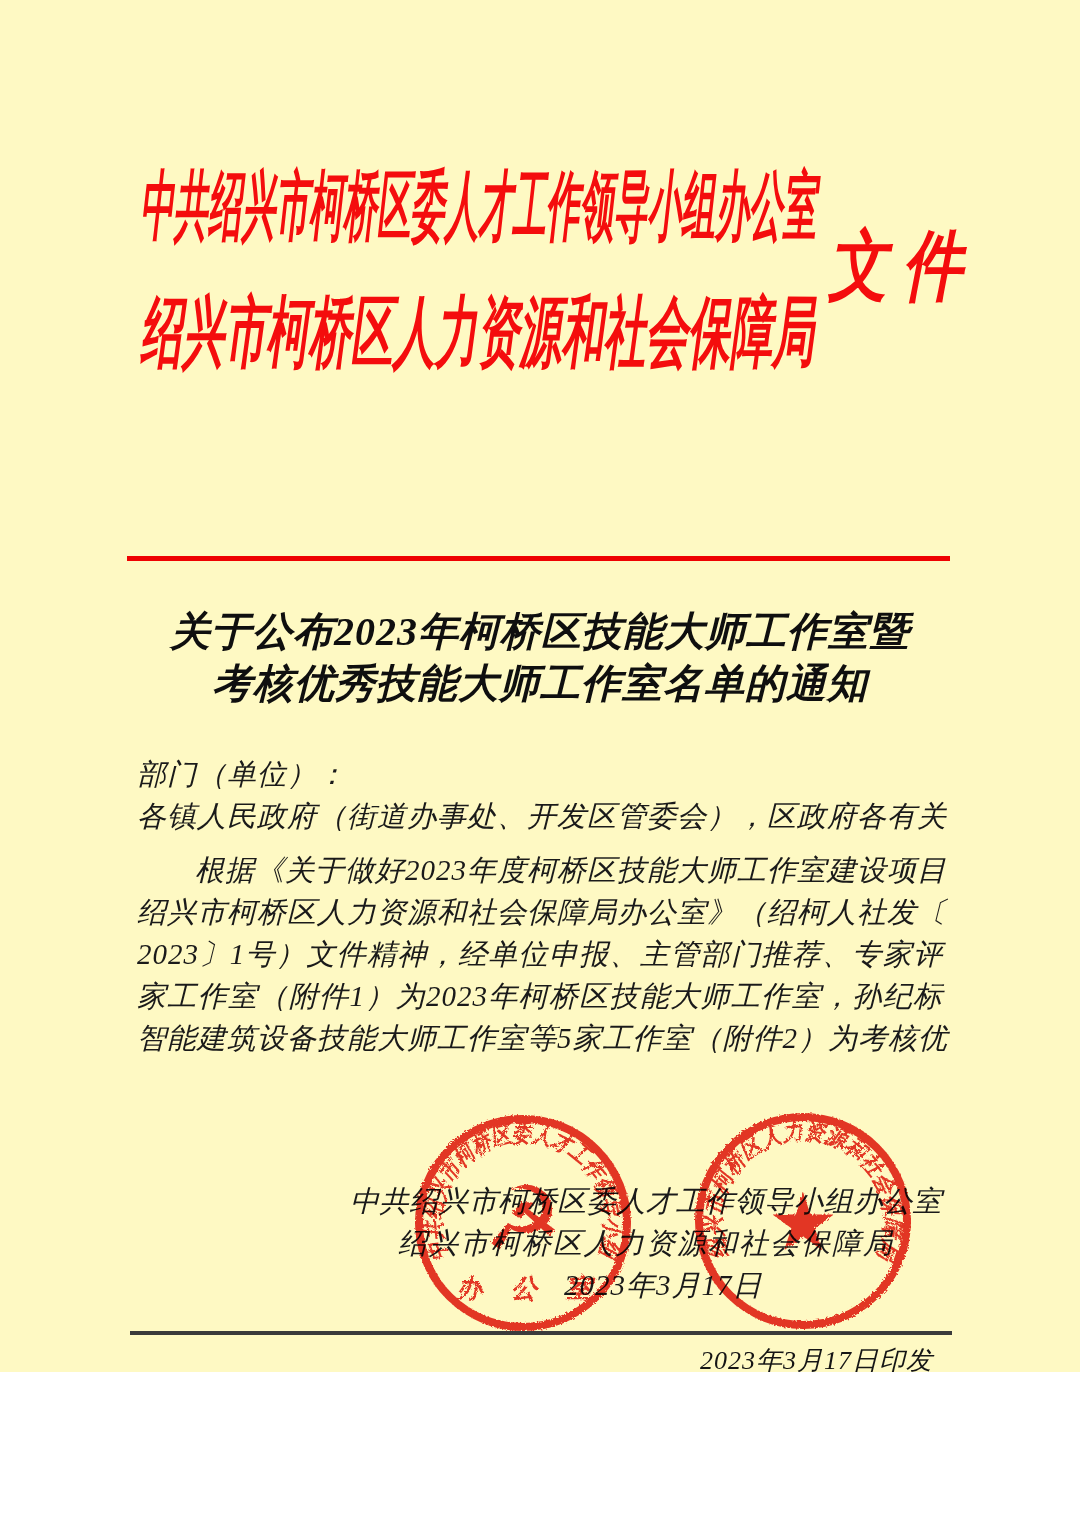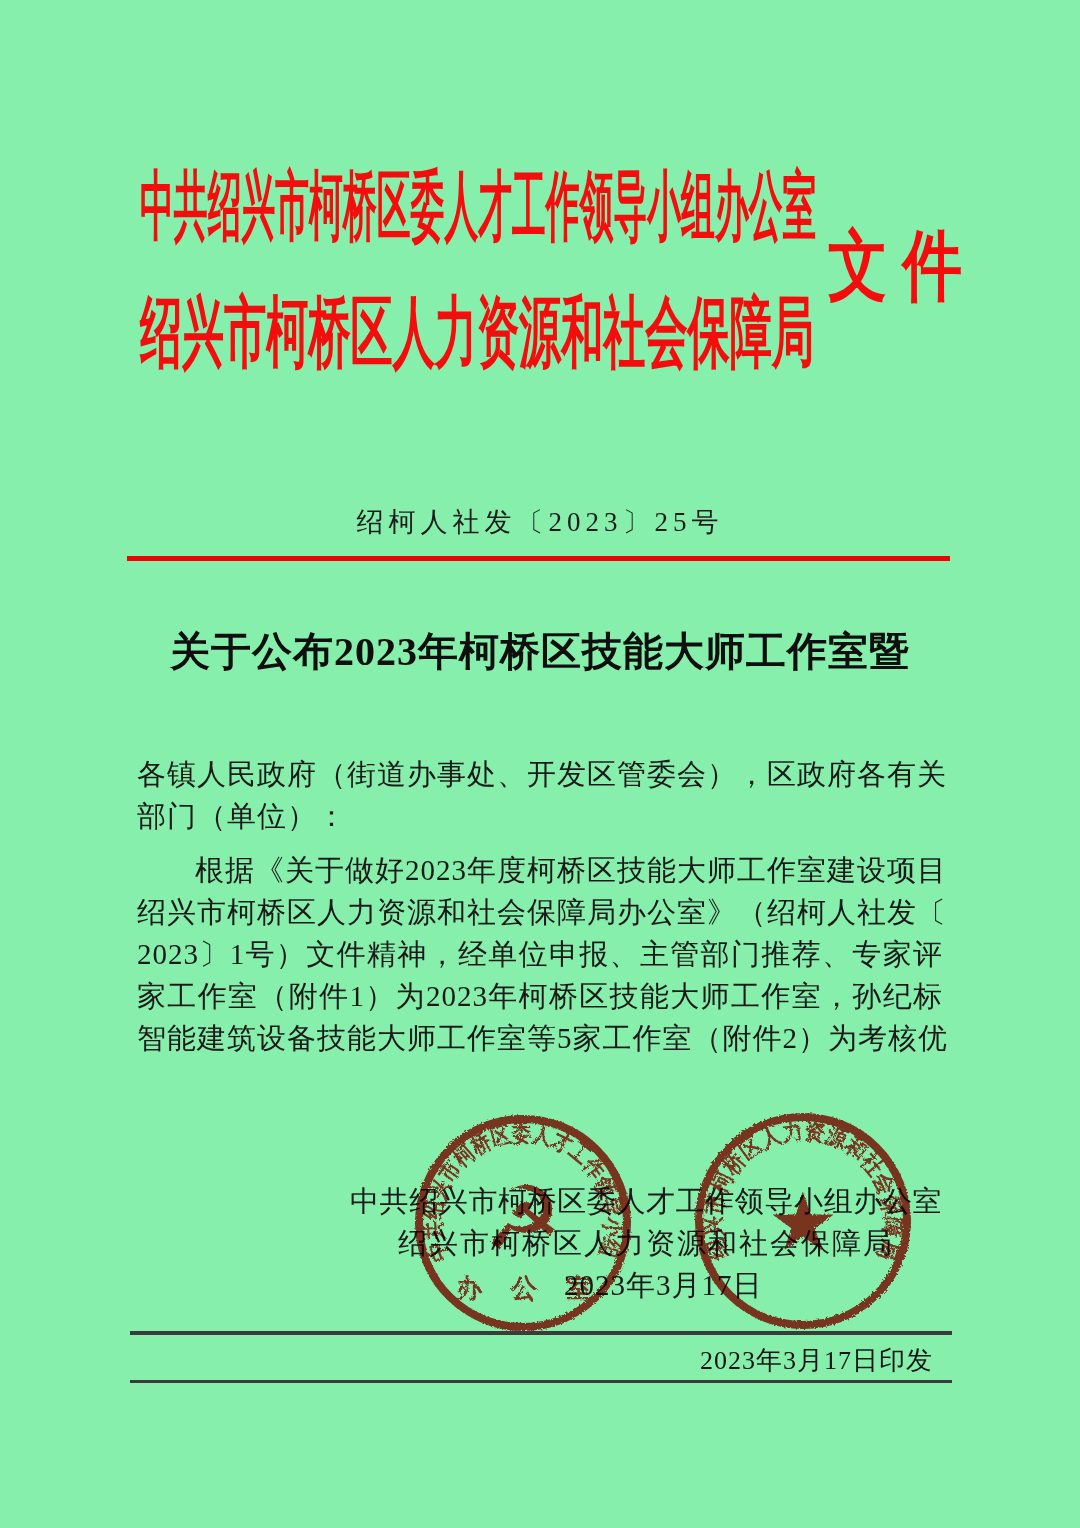--- a/index.html
+++ b/index.html
@@ -1,19 +1,19 @@
 <!DOCTYPE html>
 <html><head>
 <meta charset="utf-8">
 <style>
   html,body{margin:0;padding:0;background:#ffffff;}
   .page{
-    position:relative;width:1080px;height:1528px;background:#86efac;
+    position:relative;width:1080px;height:1372px;background:#fef9c3;
     font-family:"Liberation Serif","DejaVu Serif",serif;
-    color:#1a1a1a;overflow:hidden;
+    color:#1a1a1a;overflow:hidden;font-style:italic;
   }
   
   .org-line{
     position:absolute;left:140px;font-weight:bold;color:#f40d0d;
     white-space:nowrap;line-height:1;transform-origin:left top;
   }
   .org-line1{top:168px;font-size:76px;transform:scaleX(0.445);}
   .org-line2{top:294px;font-size:78px;transform:scaleX(0.54);}
   .doc-type{
     position:absolute;left:828px;top:228px;font-size:70px;font-weight:bold;
@@ -27,21 +27,20 @@
   }
   .red-rule{
     position:absolute;left:127px;top:556px;width:823px;height:5px;
     background:#ee0202;
   }
   
   .title{
     position:absolute;left:0;right:0;top:606px;text-align:center;
     font-weight:bold;color:#0f0f0f;font-size:40px;line-height:52px;
     letter-spacing:1px;
-    margin-top:20px;
   }
   
   .body-block{
     position:absolute;left:137px;top:755px;width:806px;
     font-size:29px;color:#1a1a1a;
   }
   .body-line{
     height:42px;line-height:38px;letter-spacing:1px;white-space:nowrap;
     text-align:justify;text-align-last:justify;
   }
@@ -73,31 +72,31 @@
 <body>
 
 <div class="page">
 
   <div class="header">
     <div class="org-line org-line1">中共绍兴市柯桥区委人才工作领导小组办公室</div>
     <div class="org-line org-line2">绍兴市柯桥区人力资源和社会保障局</div>
     <div class="doc-type">文 件</div>
   </div>
 
-  <div class="doc-number">绍柯人社发〔2023〕25号</div>
 
   <div class="red-rule"></div>
 
   <div class="title">
     <div>关于公布2023年柯桥区技能大师工作室暨</div>
+    <div>考核优秀技能大师工作室名单的通知</div>
   </div>
 
   <div class="body-block">
+    <div class="body-line short">部门（单位）：</div>
     <div class="body-line">各镇人民政府（街道办事处、开发区管委会），区政府各有关</div>
-    <div class="body-line short">部门（单位）：</div>
     <div class="body-line indent">根据《关于做好2023年度柯桥区技能大师工作室建设项目</div>
     <div class="body-line">绍兴市柯桥区人力资源和社会保障局办公室》（绍柯人社发〔</div>
     <div class="body-line">2023〕1号）文件精神，经单位申报、主管部门推荐、专家评</div>
     <div class="body-line">家工作室（附件1）为2023年柯桥区技能大师工作室，孙纪标</div>
     <div class="body-line">智能建筑设备技能大师工作室等5家工作室（附件2）为考核优</div>
   </div>
 
   <div class="sig sig-org1">中共绍兴市柯桥区委人才工作领导小组办公室</div>
   <div class="sig sig-org2">绍兴市柯桥区人力资源和社会保障局</div>
   <div class="sig sig-date">2023年3月17日</div>

